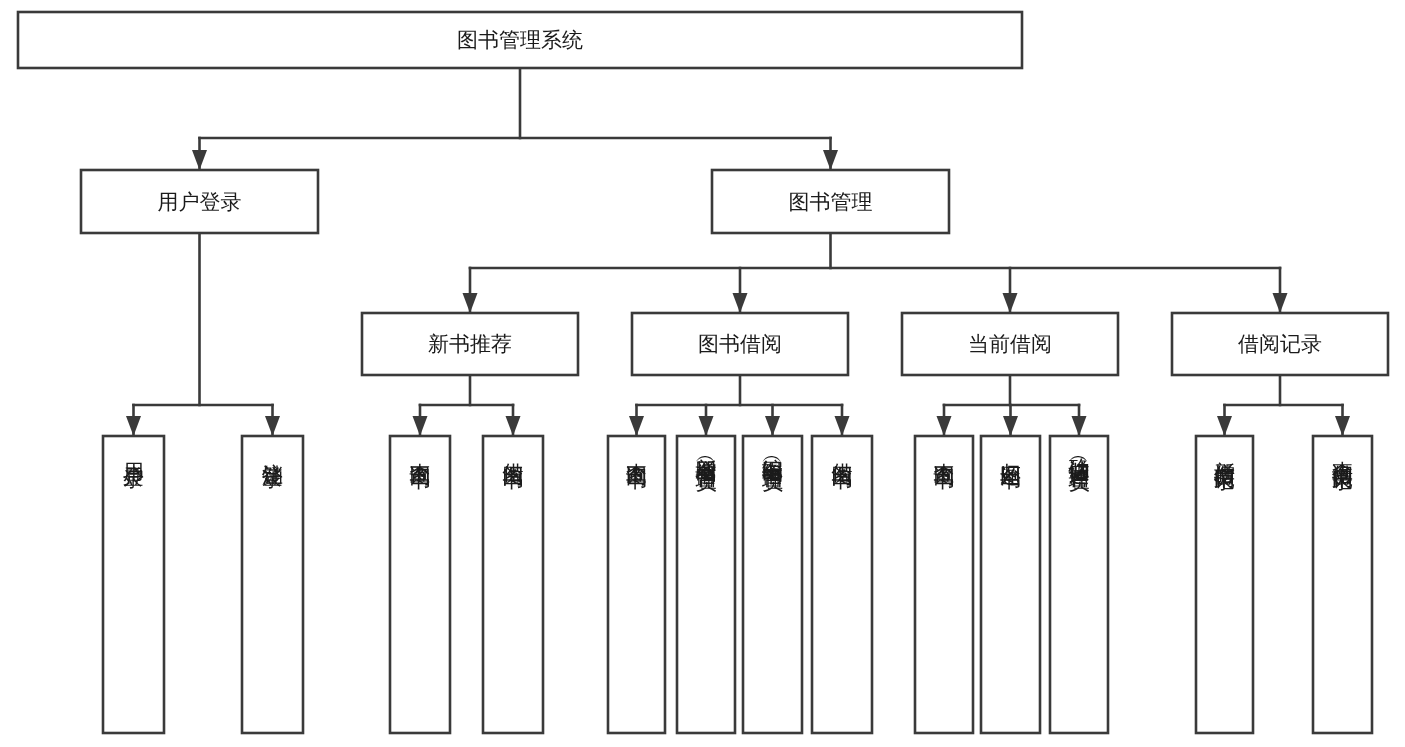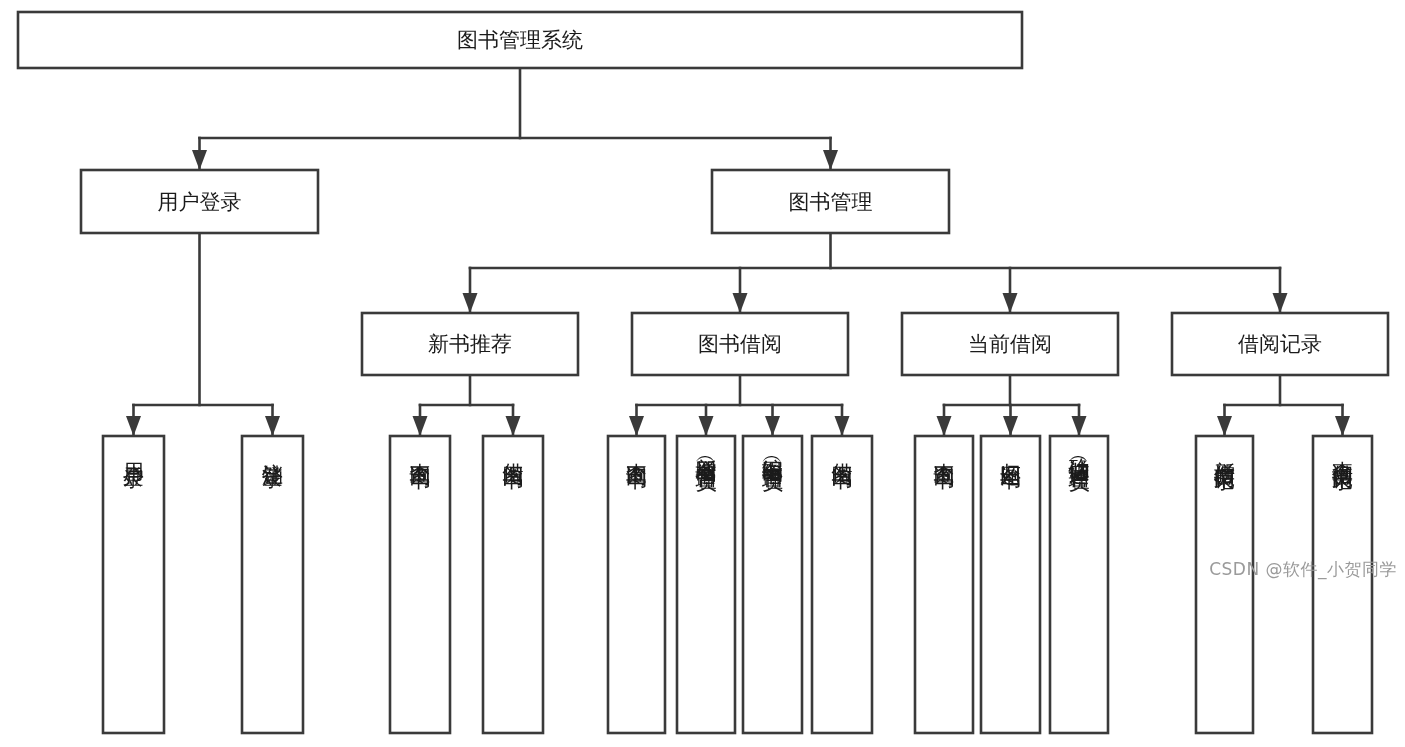--- a/index.html
+++ b/index.html
@@ -202,14 +202,13 @@
         <g>
           <rect x="1196" y="436" width="57" height="297" class="node-box"></rect>
           <text x="1224.5" y="450" class="node-label-v" text-anchor="middle">新增借阅记录</text>
         </g>
         <g>
           <rect x="1313" y="436" width="59" height="297" class="node-box"></rect>
           <text x="1342.5" y="450" class="node-label-v" text-anchor="middle">查询借阅记录</text>
         </g>
       </g>
   </svg>
-  <div class="watermark-text">CSDN @软件_小贺同学</div>
 </div>
 
 </body></html>

